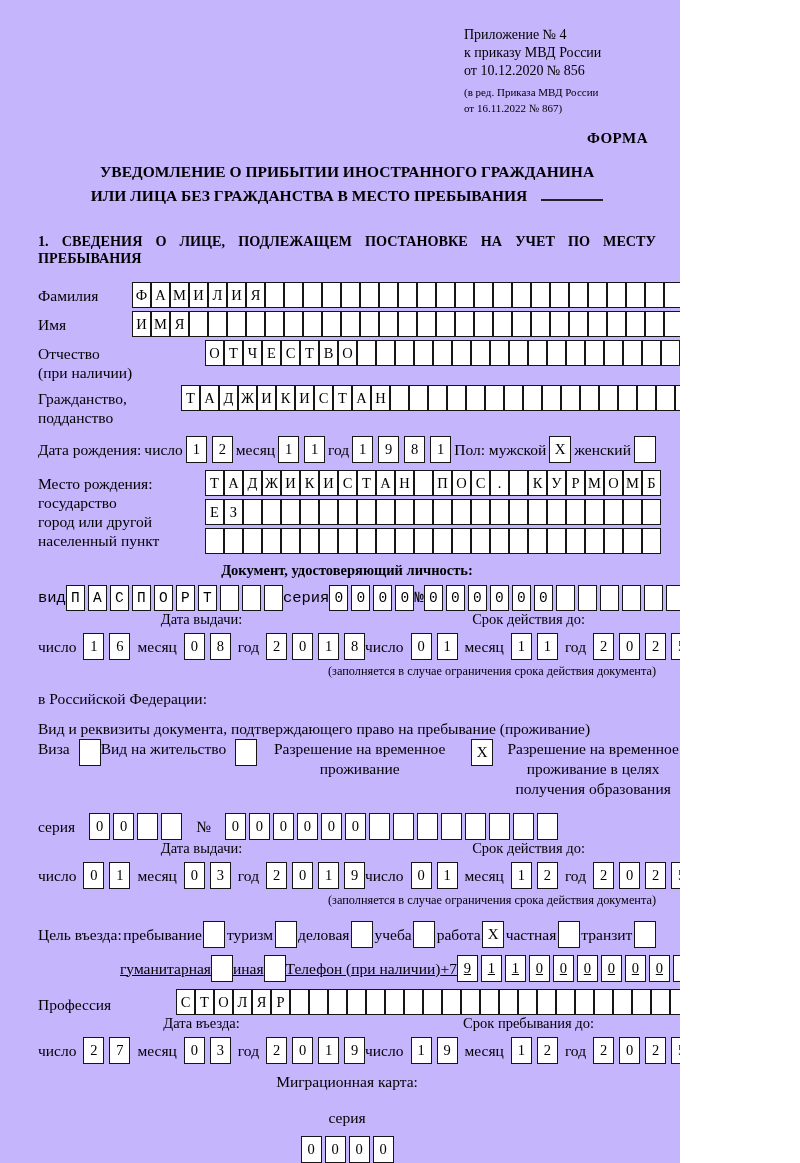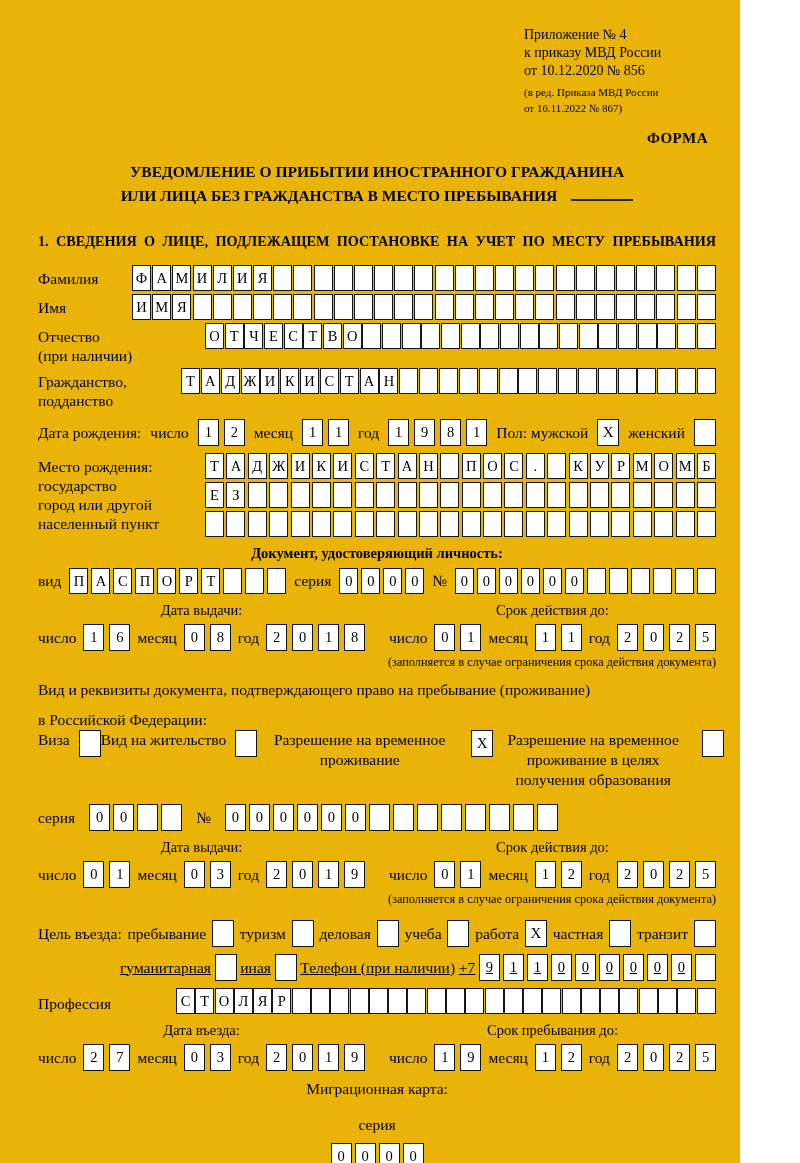--- a/index.html
+++ b/index.html
@@ -1,17 +1,17 @@
 <!DOCTYPE html>
 <html><head>
 <meta charset="utf-8">
 <style>
   html,body{margin:0;padding:0;background:#fff;}
-  .page{width:740px;height:1163px;box-sizing:border-box;padding:26px 24px 0 38px;
-        font-family:"Liberation Serif","DejaVu Serif",serif;color:#000;position:relative;overflow:hidden;background:#eab308;}
+  .page{width:680px;height:1163px;box-sizing:border-box;padding:26px 24px 0 38px;
+        font-family:"Liberation Serif","DejaVu Serif",serif;color:#000;position:relative;overflow:hidden;background:#c4b5fd;}
   
   .hdr{width:192px;margin-left:auto;font-size:14px;line-height:18px;}
   .hdr .edition{font-size:11px;line-height:16px;margin-top:4px;white-space:nowrap;}
   .forma{font-weight:bold;text-align:right;font-size:15px;margin-top:13px;padding-right:8px;letter-spacing:.5px;}
   
   .title{text-align:center;font-weight:bold;font-size:15.5px;line-height:24px;margin-top:13px;}
   .blank-underline{display:inline-block;width:62px;border-bottom:2px solid #222;margin-left:14px;}
   .sec-h{font-weight:bold;font-size:14.2px;margin-top:25px;text-align:justify;text-align-last:justify;}
   .frm{margin-top:15px;}
   
@@ -28,22 +28,22 @@
   .mb{margin-bottom:3px;}
   .dgroup{display:flex;gap:5px;flex:none;}
   .dgroup .cell{width:21px;height:27px;}
   .cbox{width:22px;height:27px;border:1.6px solid #161616;box-sizing:border-box;display:inline-flex;
         align-items:center;justify-content:center;font-size:15px;flex:none;background:#fff;}
   .inl{font-size:15.5px;white-space:nowrap;}
   
   .birthrow{display:flex;align-items:center;justify-content:space-between;margin:9px 0 7px;}
   
   .dochead{font-weight:bold;font-size:14.5px;text-align:center;margin-top:8px;margin-bottom:6px;}
-  .vidrow{display:flex;align-items:center;justify-content:space-between;}
-  .dates{display:flex;justify-content:space-between;margin-top:8px;}
+  .vidrow{display:flex;align-items:center;justify-content:space-between;font-family:Liberation Mono, monospace;}
+  .dates{display:flex;justify-content:space-between;}
   .dhead{font-size:14.5px;text-align:center;margin-bottom:5px;}
   .drow{display:flex;align-items:center;gap:7px;}
   .dnote{font-size:12.3px;text-align:right;margin-top:4px;}
   .resline{font-size:15.5px;margin-top:9px;line-height:21px;}
   .permits{display:flex;align-items:flex-start;justify-content:space-between;}
   .popt{display:flex;align-items:flex-start;gap:9px;}
   .plabel{font-size:15.5px;line-height:20px;white-space:nowrap;}
   .plabel.pl2{width:205px;text-align:center;white-space:normal;}
   .plabel.pl3{width:200px;text-align:center;white-space:normal;}
   .seriesrow{display:flex;align-items:center;gap:14px;margin-top:14px;}
@@ -419,22 +419,22 @@
               <span class="cell">2</span>
               <span class="cell">0</span>
               <span class="cell">2</span>
               <span class="cell">5</span>
             </span>
         </div>
       </div>
     </div>
     <div class="dnote">(заполняется в случае ограничения срока действия документа)</div>
 
+    <div class="resline">в Российской Федерации:</div>
     <div class="resline">Вид и реквизиты документа, подтверждающего право на пребывание (проживание)</div>
-    <div class="resline">в Российской Федерации:</div>
 
     <div class="permits">
       <div class="popt">
         <span class="plabel">Виза</span>
         <span class="cbox"></span>
       </div>
       <div class="popt">
         <span class="plabel">Вид на жительство</span>
         <span class="cbox"></span>
       </div>

